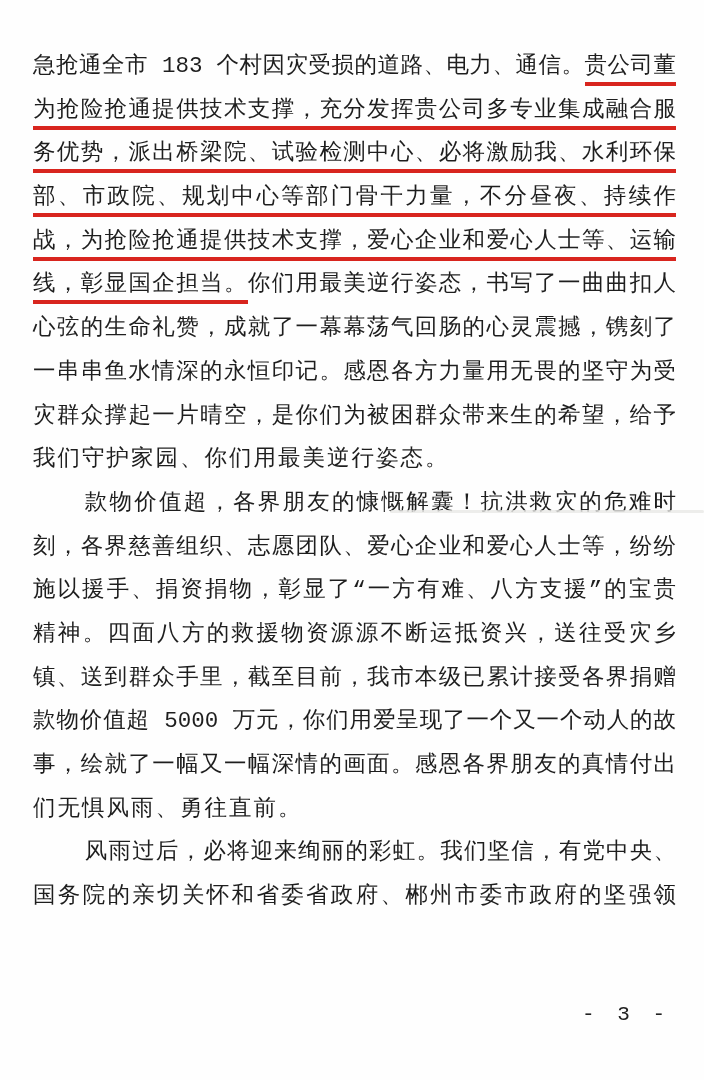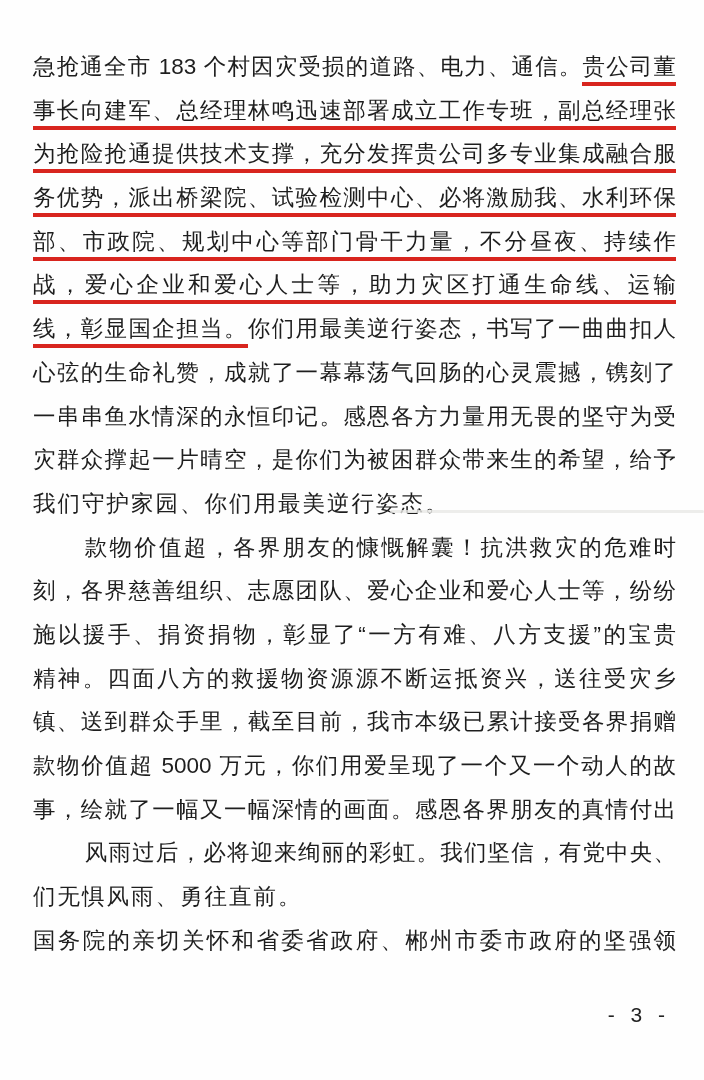--- a/index.html
+++ b/index.html
@@ -1,20 +1,20 @@
 <!DOCTYPE html>
 <html style="--red: #d8251e; --ink: #1e1e1e; --paper: #fefefe;"><head>
 <meta charset="utf-8">
 <style>
   :root { --red:#d8251e; --ink:#1e1e1e; --paper:#fefefe; }
   html,body { margin:0; padding:0; background:#ffffff; }
   .page {
     position:relative; width:704px; height:1080px;
     background:var(--paper); overflow:hidden;
-    font-family:Liberation Sans, sans-serif;
+    font-family:Liberation Mono, monospace;
     color:var(--ink);
   }
   .doc-body {
     position:absolute; left:33px; top:45px; width:643px;
   }
   .line {
     height:43.7px; line-height:43.7px;
     font-size:22.5px;
     text-align:justify; text-align-last:justify;
     white-space:nowrap;
@@ -34,36 +34,35 @@
     position:absolute; left:390px; top:510px; width:314px; height:3px;
     background:#e9e9e6; opacity:.8; border-radius:2px;
   }
 </style>
 </head>
 <body>
 
 <div class="page">
   <div class="doc-body">
       <div class="line"><span class="seg">急抢通全市 183 个村因灾受损的道路、电力、通信。</span><span class="seg u">贵公司董</span></div>
-      <div class="line"><span class="seg u">事长向建军、总经理林鸣迅速部署成立工作专班，副总经理张</span></div>
       <div class="line"><span class="seg u">为抢险抢通提供技术支撑，充分发挥贵公司多专业集成融合服</span></div>
       <div class="line"><span class="seg u">务优势，派出桥梁院、试验检测中心、必将激励我、水利环保</span></div>
       <div class="line"><span class="seg u">部、市政院、规划中心等部门骨干力量，不分昼夜、持续作</span></div>
-      <div class="line"><span class="seg u">战，爱心企业和爱心人士等，助力灾区打通生命线、运输</span></div>
+      <div class="line"><span class="seg u">战，为抢险抢通提供技术支撑，爱心企业和爱心人士等、运输</span></div>
       <div class="line"><span class="seg u">线，彰显国企担当。</span><span class="seg">你们用最美逆行姿态，书写了一曲曲扣人</span></div>
       <div class="line"><span class="seg">心弦的生命礼赞，成就了一幕幕荡气回肠的心灵震撼，镌刻了</span></div>
       <div class="line"><span class="seg">一串串鱼水情深的永恒印记。感恩各方力量用无畏的坚守为受</span></div>
       <div class="line"><span class="seg">灾群众撑起一片晴空，是你们为被困群众带来生的希望，给予</span></div>
       <div class="line last"><span class="seg">我们守护家园、你们用最美逆行姿态。</span></div>
       <div class="line indent"><span class="seg">款物价值超，各界朋友的慷慨解囊！抗洪救灾的危难时</span></div>
       <div class="line"><span class="seg">刻，各界慈善组织、志愿团队、爱心企业和爱心人士等，纷纷</span></div>
       <div class="line"><span class="seg">施以援手、捐资捐物，彰显了“一方有难、八方支援”的宝贵</span></div>
       <div class="line"><span class="seg">精神。四面八方的救援物资源源不断运抵资兴，送往受灾乡</span></div>
       <div class="line"><span class="seg">镇、送到群众手里，截至目前，我市本级已累计接受各界捐赠</span></div>
       <div class="line"><span class="seg">款物价值超 5000 万元，你们用爱呈现了一个又一个动人的故</span></div>
       <div class="line"><span class="seg">事，绘就了一幅又一幅深情的画面。感恩各界朋友的真情付出</span></div>
+      <div class="line last"><span class="seg">们无惧风雨、勇往直前。</span></div>
       <div class="line indent"><span class="seg">风雨过后，必将迎来绚丽的彩虹。我们坚信，有党中央、</span></div>
-      <div class="line last"><span class="seg">们无惧风雨、勇往直前。</span></div>
       <div class="line"><span class="seg">国务院的亲切关怀和省委省政府、郴州市委市政府的坚强领</span></div>
     </div>
   <div class="scan-artifact"></div>
   <div class="page-number">- 3 -</div>
 </div>
 
 </body></html>

